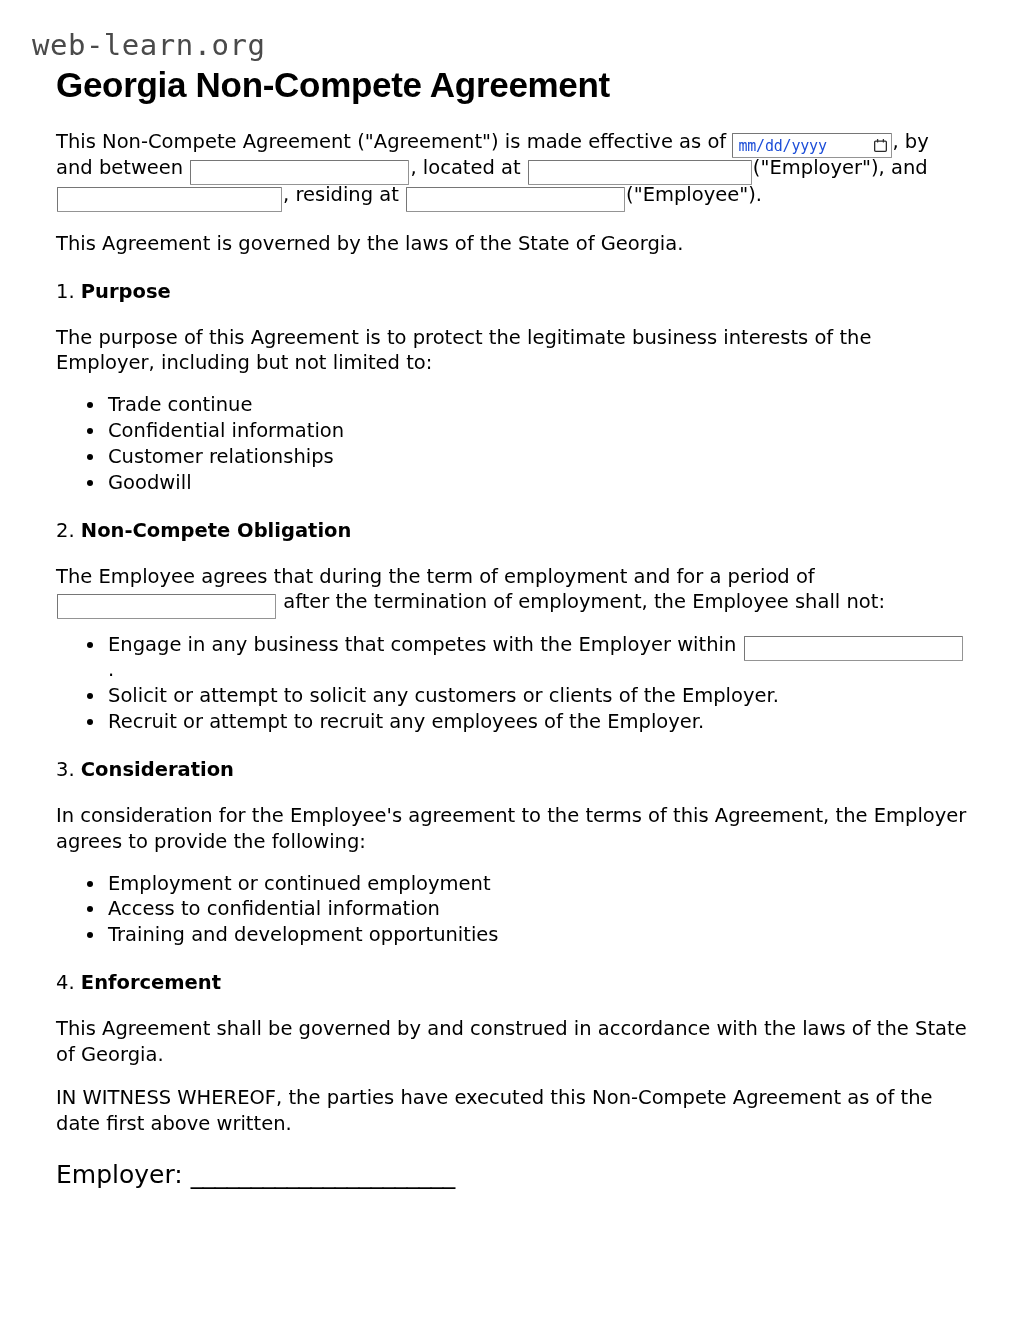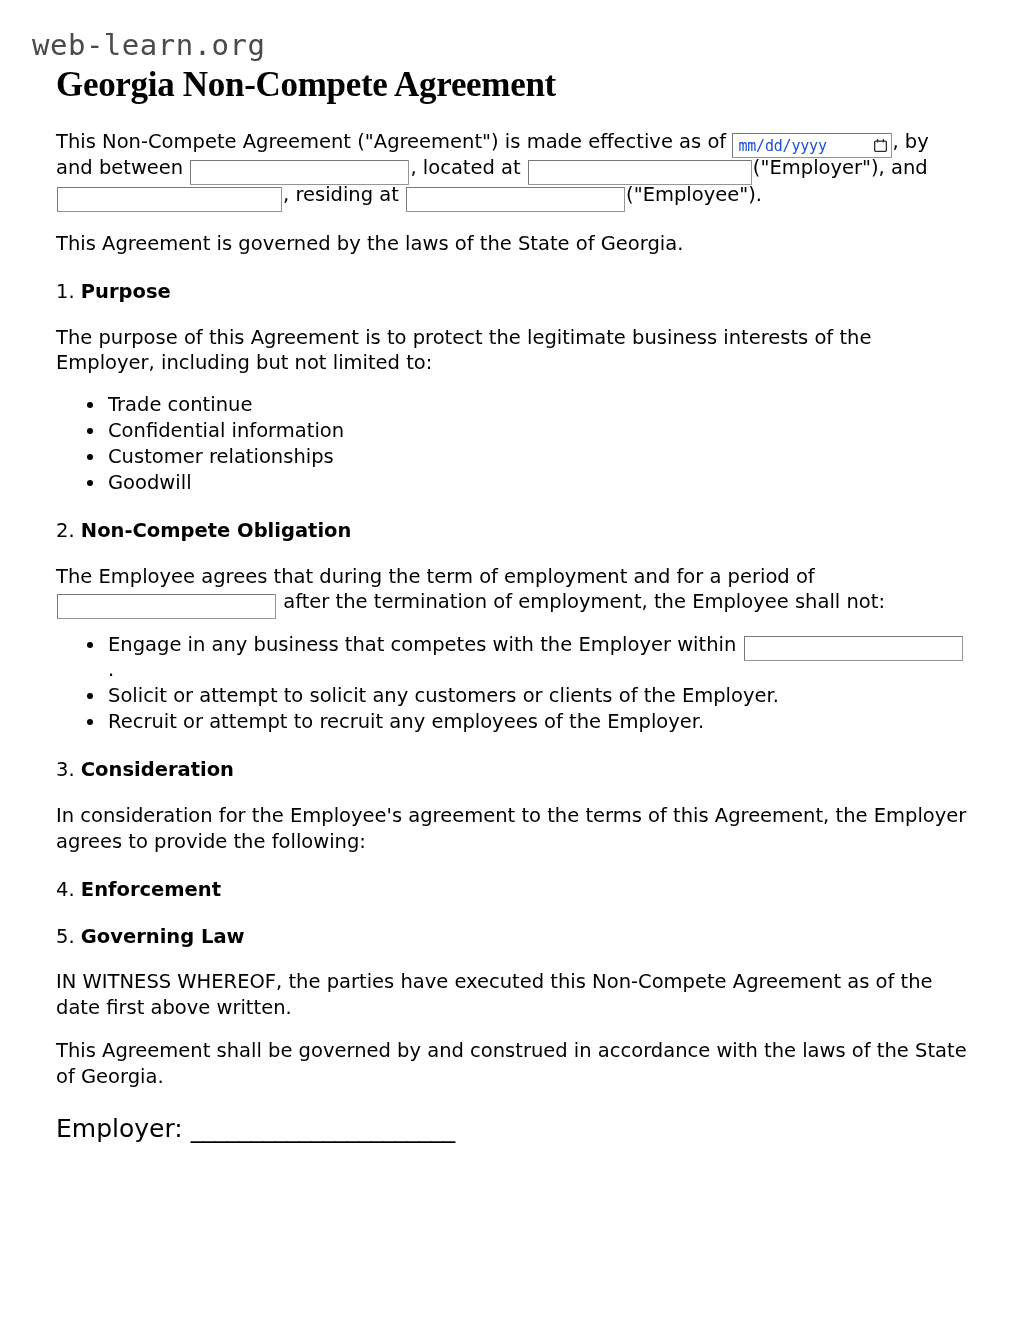--- a/index.html
+++ b/index.html
@@ -23,21 +23,21 @@
   .site-logo {
     font-family: "DejaVu Sans Mono", "Liberation Mono", monospace;
     font-size: 29px;
     color: #4a4a4a;
     letter-spacing: 0.5px;
     line-height: 1.1;
     margin: 0 0 2px 0;
     white-space: nowrap;
   }
   .doc-title {
-    font-family: Liberation Serif, serif;
+    font-family: Liberation Sans, sans-serif;
     font-size: 35px;
     font-weight: bold;
     line-height: 1.22;
     margin: 0 0 22px 24px;
     letter-spacing: -0.3px;
   }
   .content {
     margin-left: 24px;
     font-size: 19.5px;
     line-height: 1.32;
@@ -194,26 +194,30 @@
       <li><span>Engage in any business that competes with the Employer within</span>
         <input class="text-field" type="text" value="" style=""><span>.</span></li>
       <li>Solicit or attempt to solicit any customers or clients of the Employer.</li>
       <li>Recruit or attempt to recruit any employees of the Employer.</li>
     </ul>
 
     <h2 class="section-heading"><span class="sec-num">3.</span> <span class="sec-label">Consideration</span></h2>
 
     <p class="para">In consideration for the Employee's agreement to the terms of this Agreement, the Employer agrees to provide the following:</p>
 
+    <ul class="doc-list">
+      <li>Employment or continued employment</li>
+      <li>Access to confidential information</li>
+      <li>Training and development opportunities</li>
+    </ul>
 
     <h2 class="section-heading"><span class="sec-num">4.</span> <span class="sec-label">Enforcement</span></h2>
 
 
-    <h2 class="section-heading"><span class="sec-num">5.</span> <span class="sec-label">Governing Law</span></h2>
+
+    <p class="para">This Agreement shall be governed by and construed in accordance with the laws of the State of Georgia.</p>
 
     <p class="para">IN WITNESS WHEREOF, the parties have executed this Non-Compete Agreement as of the date first above written.</p>
-
-    <p class="para">This Agreement shall be governed by and construed in accordance with the laws of the State of Georgia.</p>
 
     <p class="sig-line"><span>Employer:</span> <span class="sig-rule">______________________</span></p>
 
   </div>
 </div>
 
 </body></html>

